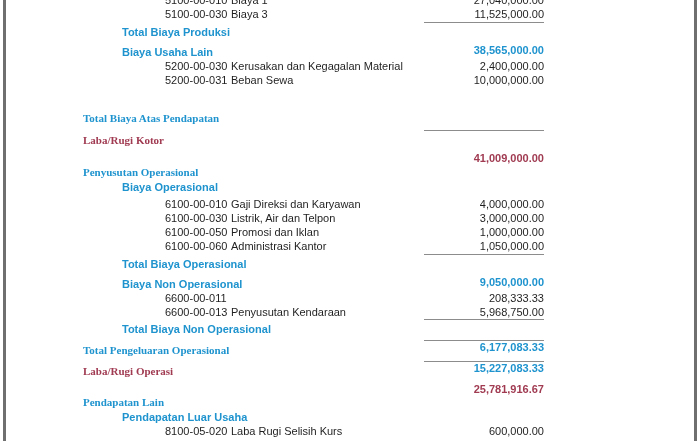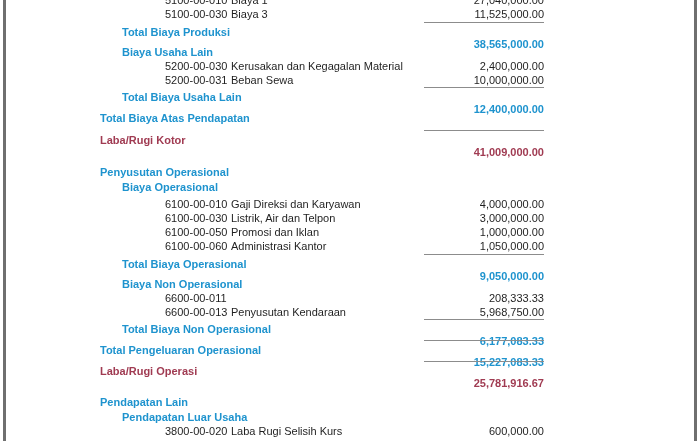--- a/index.html
+++ b/index.html
@@ -17,25 +17,25 @@
   .row{
     position:absolute;left:0;width:694px;height:14px;
     font-size:11px;line-height:14px;color:var(--text,#1f1f1f);
   }
   .row span{position:absolute;top:0;white-space:nowrap;}
   .code{left:165px;}
   .name{left:231px;}
   .amount{right:150px;width:120px;text-align:right;}
   .header .label,.total .label{font-weight:bold;color:var(--blue,#1e93ce);}
   .total .amount{font-weight:bold;color:var(--blue,#1e93ce);}
-  .lvl1 .label{left:100px;}
+  .lvl1 .label{left:83px;font-family:Liberation Serif, serif;}
   .lvl2 .label{left:122px;text-align:right;}
   .total{height:17px;}
   .total .label{top:3px;}
-  .lined{border-top:1px solid var(--rule,#8c8c8c);padding-top:14px;}
+  .lined{border-top:1px solid var(--rule,#8c8c8c);padding-top:20px;}
   .result .label,.result .amount{color:var(--red,#a03b52) !important;}
 </style>
 </head>
 <body>
 
 <div class="frame left"></div>
 <div class="frame right"></div>
 
 <div class="report">
 
@@ -65,24 +65,20 @@
     <span class="name">Kerusakan dan Kegagalan Material</span>
     <span class="amount">2,400,000.00</span>
   </div>
 
   <div class="row detail" style="top:73px">
     <span class="code">5200-00-031</span>
     <span class="name">Beban Sewa</span>
     <span class="amount">10,000,000.00</span>
   </div>
 
-  <div class="row total lvl2" style="top:87px">
-    <span class="label">Total Biaya Usaha Lain</span>
-    <span class="amount lined">12,400,000.00</span>
-  </div>
 
   <div class="row total lvl1" style="top:108px">
     <span class="label">Total Biaya Atas Pendapatan</span>
   </div>
 
   <div class="row total lvl1 result" style="top:130px">
     <span class="label">Laba/Rugi Kotor</span>
     <span class="amount lined">41,009,000.00</span>
   </div>
 
@@ -155,18 +151,18 @@
 
   <div class="row header lvl1" style="top:395px">
     <span class="label">Pendapatan Lain</span>
   </div>
 
   <div class="row header lvl2" style="top:410px">
     <span class="label">Pendapatan Luar Usaha</span>
   </div>
 
   <div class="row detail" style="top:424px">
-    <span class="code">3800-00-020</span>
+    <span class="code">8100-05-020</span>
     <span class="name">Laba Rugi Selisih Kurs</span>
     <span class="amount">600,000.00</span>
   </div>
 
 </div>
 
 </body></html>

